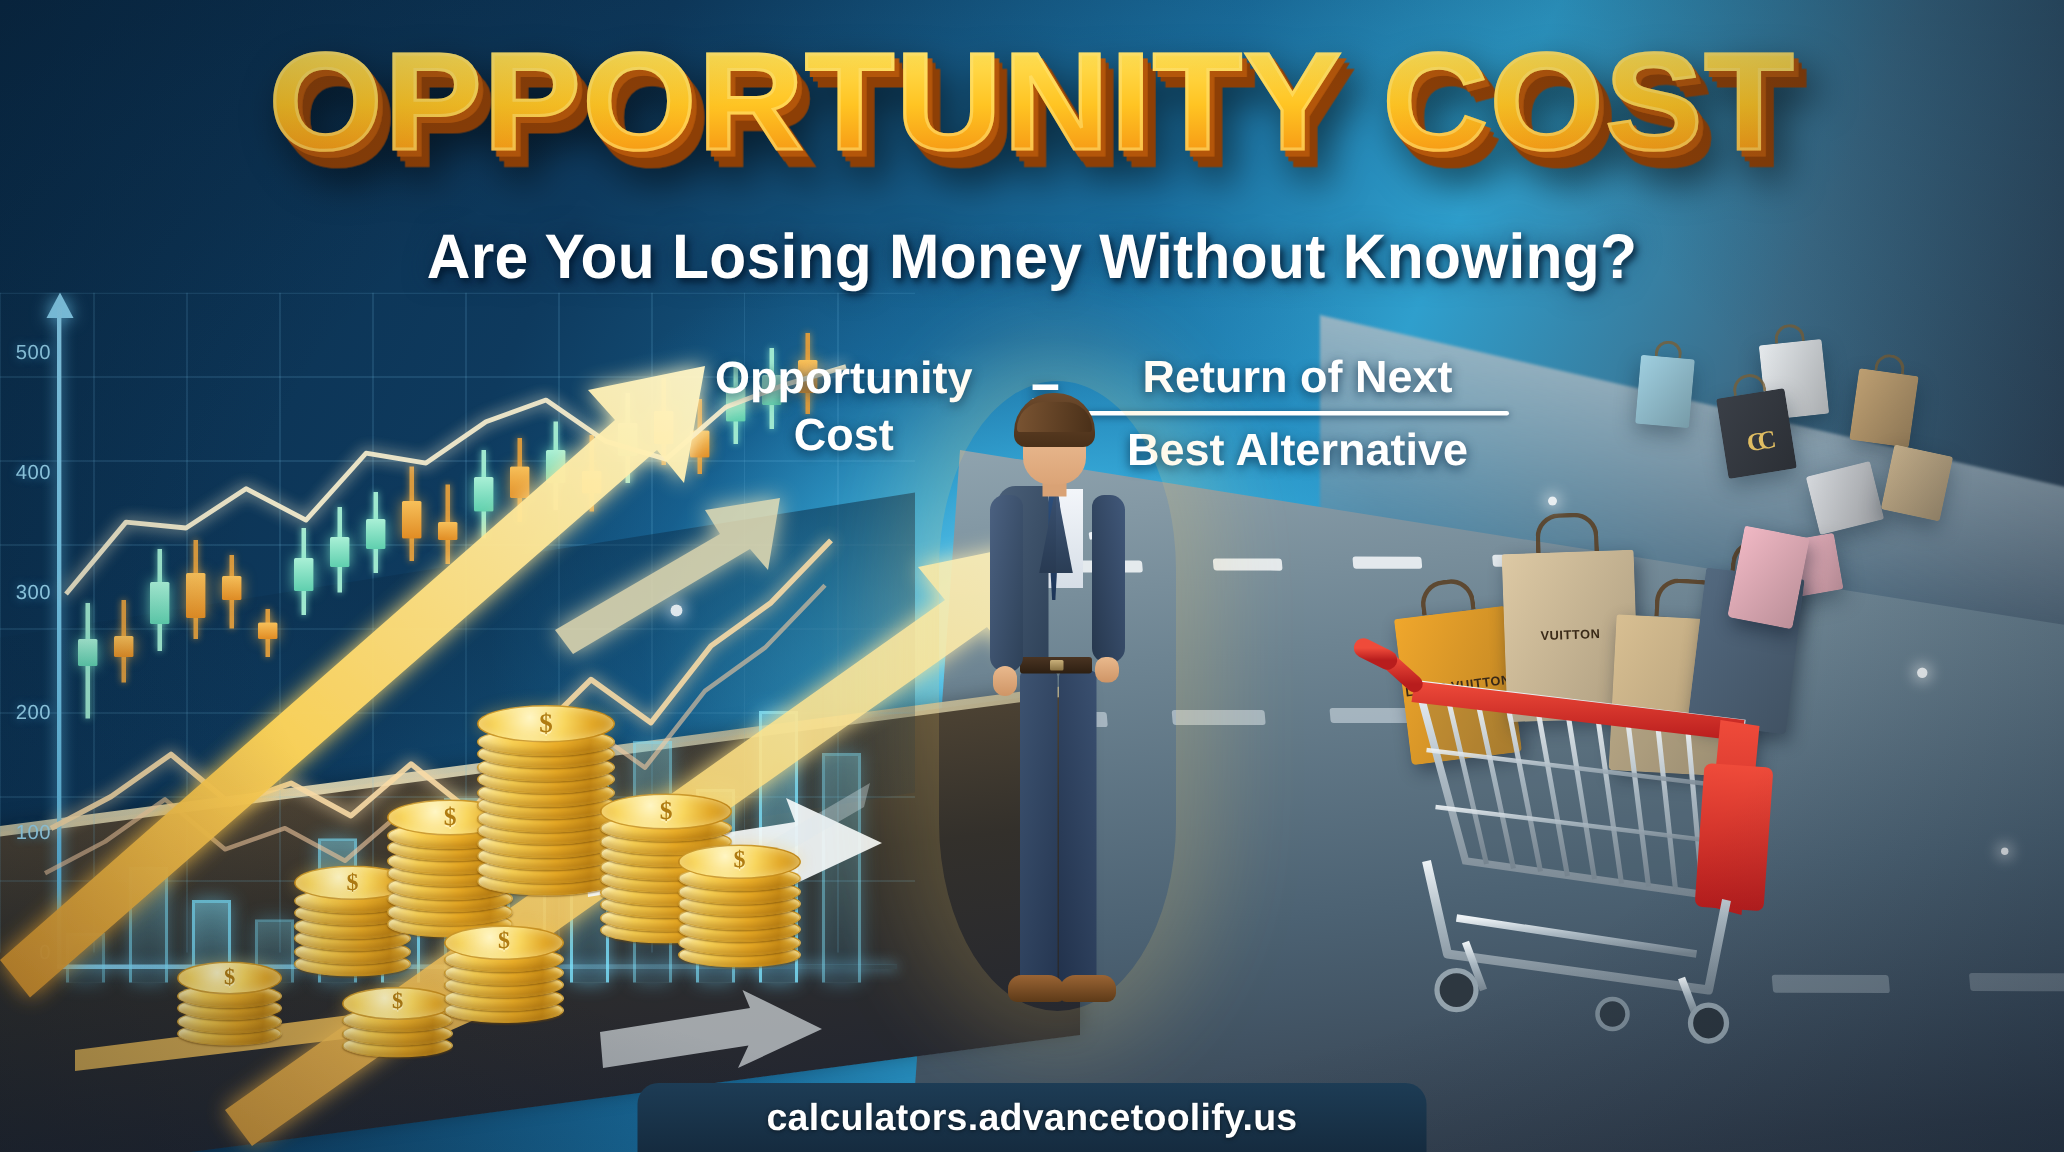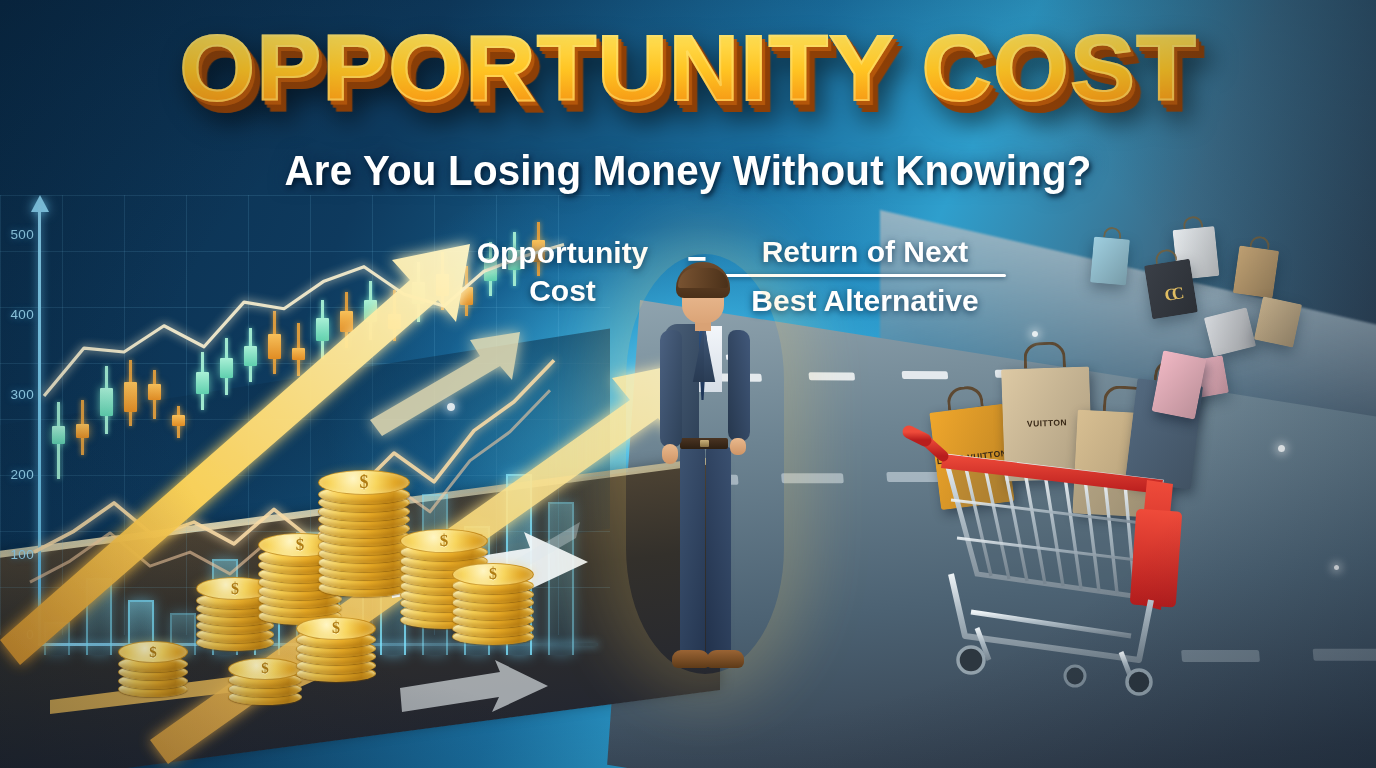--- a/index.html
+++ b/index.html
@@ -639,14 +639,17 @@
     </svg>
   </div>
 
   <div class="sparkle" style="left:1032px; top:331px; width:6px; height:6px;"></div>
   <div class="sparkle" style="left:1278px; top:445px; width:7px; height:7px;"></div>
   <div class="sparkle" style="left:1334px; top:565px; width:5px; height:5px;"></div>
   <div class="sparkle" style="left:447px;  top:403px; width:8px; height:8px;"></div>
 
   <div class="bg-vignette"></div>
 
+  <div class="footer">
+    <span class="footer-text">calculators.advancetoolify.us</span>
+  </div>
 
 </div>
 
 </body></html>

